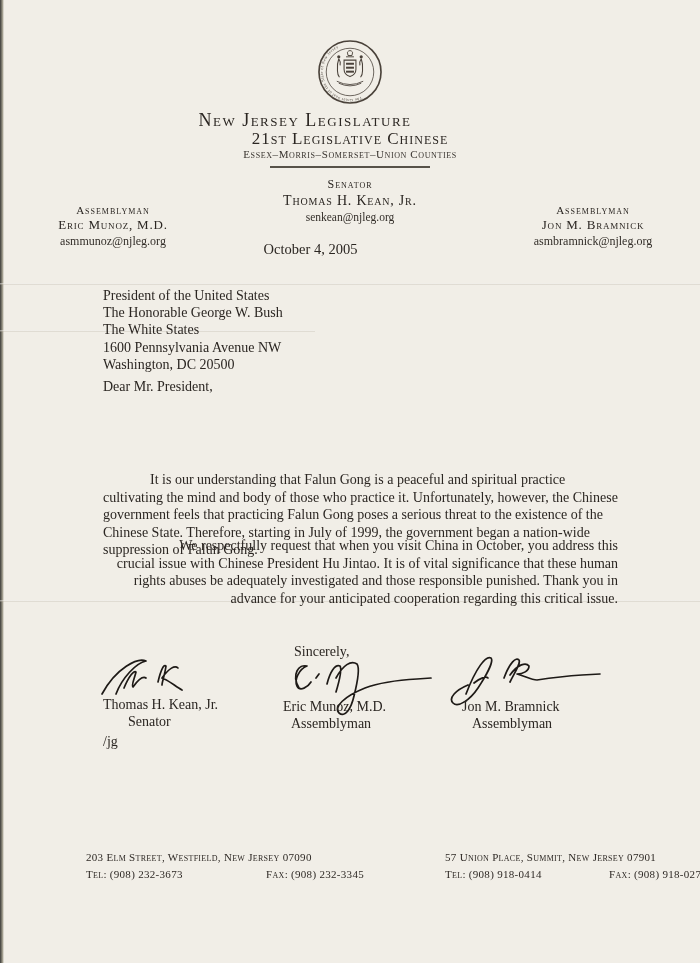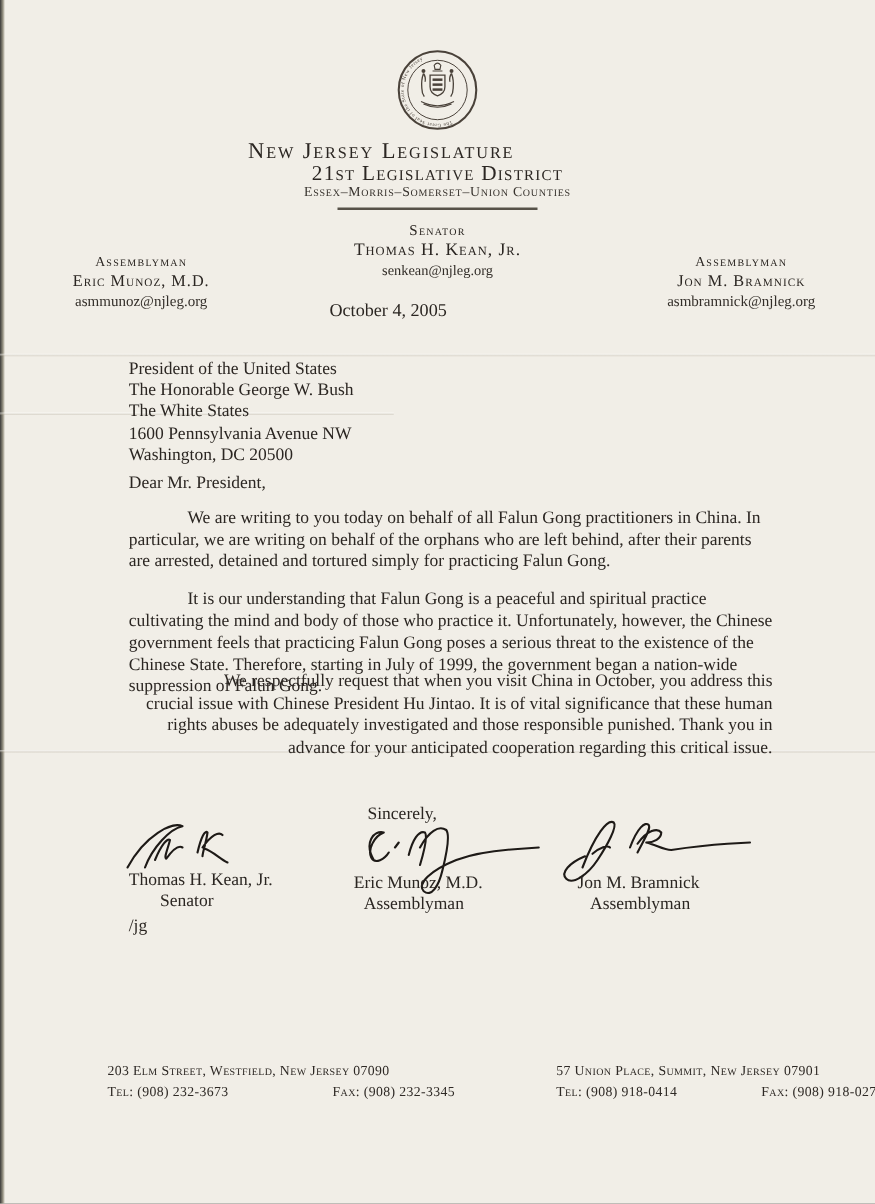--- a/index.html
+++ b/index.html
@@ -90,21 +90,21 @@
 
     <path d="M33,30 q-3,8 -2,18 q0,6 3,10 M33,30 q3,4 2,10" fill="none" stroke="#4a423a" stroke-width="1.6"></path>
     <circle cx="33" cy="27" r="2.4" fill="#4a423a"></circle>
     <path d="M67,30 q3,8 2,18 q0,6 -3,10 M67,30 q-3,4 -2,10" fill="none" stroke="#4a423a" stroke-width="1.6"></path>
     <circle cx="67" cy="27" r="2.4" fill="#4a423a"></circle>
 
     <path d="M30,64 q20,10 40,0 M33,67 q17,8 34,0" fill="none" stroke="#4a423a" stroke-width="1.3"></path>
   </svg>
 
   <div class="abs lh-org center sc">New Jersey Legislature</div>
-  <div class="abs lh-district center sc">21st Legislative District</div>
+  <div class="abs lh-district center sc">21st Legislative Chinese</div>
   <div class="abs lh-counties center sc">Essex–Morris–Somerset–Union Counties</div>
   <div class="abs lh-divider"></div>
 
   <div class="abs sen-block center">
     <div class="sen-title sc">Senator</div>
     <div class="sen-name sc">Thomas H. Kean, Jr.</div>
     <div class="sen-email">senkean@njleg.org</div>
   </div>
 
   <div class="abs asm-block asm-left">
@@ -124,21 +124,20 @@
   <div class="abs recipient">
     <div>President of the United States</div>
     <div>The Honorable George W. Bush</div>
     <div>The White States</div>
     <div>1600 Pennsylvania Avenue NW</div>
     <div>Washington, DC 20500</div>
   </div>
 
   <div class="abs salutation">Dear Mr. President,</div>
 
-  <div class="abs para p1">We are writing to you today on behalf of all Falun Gong practitioners in China. In particular, we are writing on behalf of the orphans who are left behind, after their parents are arrested, detained and tortured simply for practicing Falun Gong.</div>
   <div class="abs para p2">It is our understanding that Falun Gong is a peaceful and spiritual practice cultivating the mind and body of those who practice it. Unfortunately, however, the Chinese government feels that practicing Falun Gong poses a serious threat to the existence of the Chinese State. Therefore, starting in July of 1999, the government began a nation-wide suppression of Falun Gong.</div>
   <div class="abs para p3">We respectfully request that when you visit China in October, you address this crucial issue with Chinese President Hu Jintao. It is of vital significance that these human rights abuses be adequately investigated and those responsible punished. Thank you in advance for your anticipated cooperation regarding this critical issue.</div>
 
   <div class="abs closing">Sincerely,</div>
 
   <svg class="sig" style="left:98px;top:654px;" width="115" height="48" viewBox="0 0 115 48">
     <path d="M4,40 C18,14 40,3 48,7 C38,9 24,24 18,40 M26,34 C31,22 36,16 38,18 C36,26 33,32 35,33 C40,26 45,22 48,24 M60,28 C63,15 66,10 68,12 C67,20 64,28 64,31 M64,24 C71,14 77,11 80,14 M66,25 C72,27 78,33 84,36"></path>
   </svg>
   <svg class="sig" style="left:283px;top:656px;" width="155" height="70" viewBox="0 0 155 70">
     <path d="M16,32 C8,18 16,8 24,10 C16,13 11,24 14,30 C17,36 25,31 28,26 M33,22 l3,-4 M44,28 C47,16 52,8 57,10 C59,13 56,26 53,36 M53,22 C60,9 68,4 74,8 C77,12 74,28 71,40 C68,53 62,62 56,57 C50,51 62,40 82,32 C98,26 116,24 134,23 L148,22"></path>

